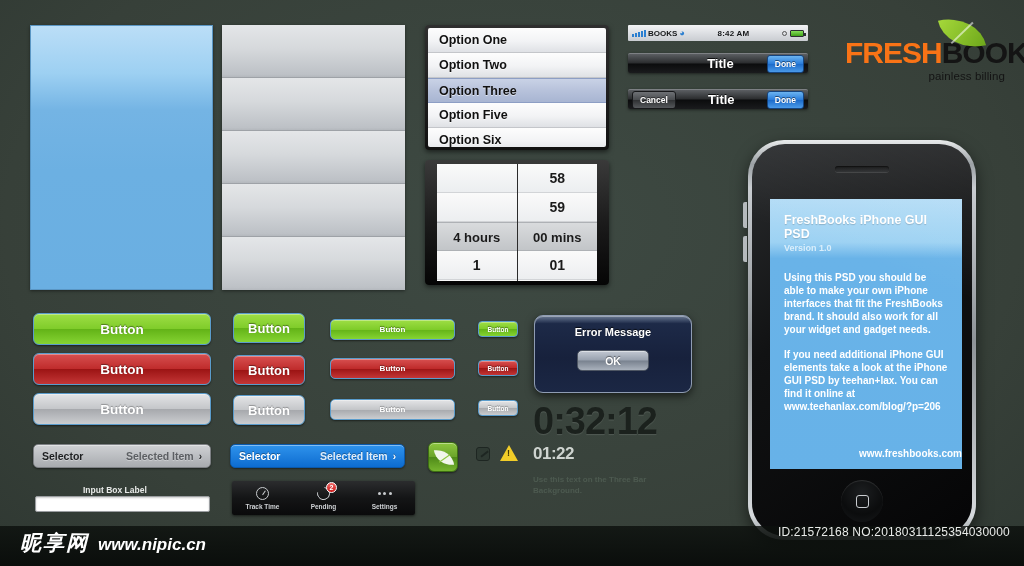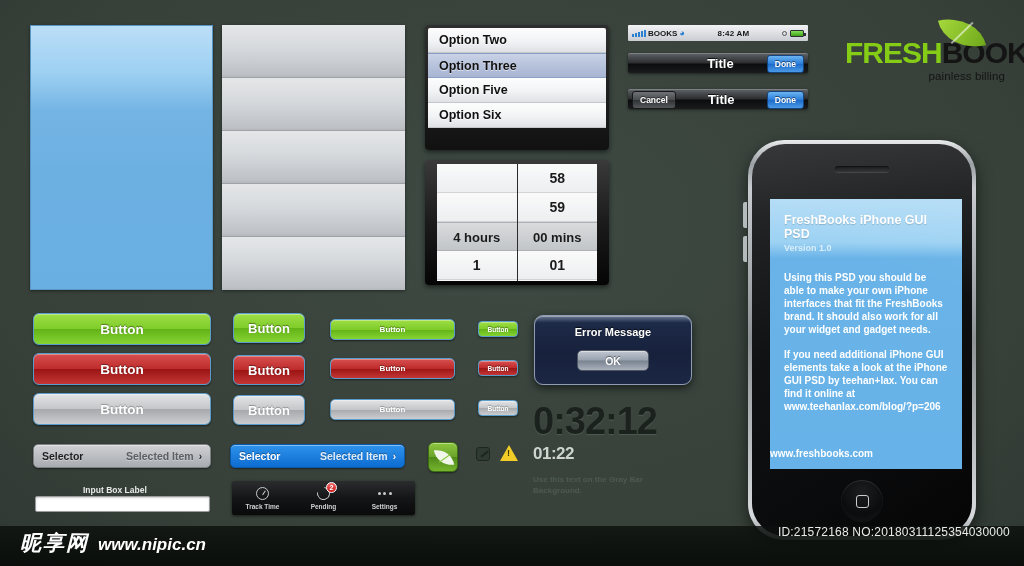--- a/index.html
+++ b/index.html
@@ -122,21 +122,21 @@
     border:1px solid #15447f;
   }
   .nav-btn.cancel {
     background:linear-gradient(to bottom,#6e7175 0%,#4a4d50 48%,#303234 52%,#55585b 100%);
     border:1px solid #17181a;
   }
 
   
   .logo { left:845px; top:38px; width:160px; height:72px; }
   .logo-text { font-size:30px; font-weight:bold; letter-spacing:-1px; line-height:1; }
-  .fb-fresh { color:#84cc16;margin-top:36px; }
+  .fb-fresh { color:#f97316;margin-top:36px; }
   .fb-books { color:#141414; }
   .logo-tag { color:#141414; font-size:11.5px; text-align:right; margin-top:2px; letter-spacing:.1px;}
   .leaf-logo {
     position:absolute; right:22px; top:-22px; width:42px; height:34px;
     background:linear-gradient(135deg,#a5d83a,#6ea81b);
     border-radius:0 100% 0 100%;
     transform:rotate(-12deg);
   }
   .leaf-logo::after{
     content:""; position:absolute; left:6px; top:16px; width:30px; height:1.5px;
@@ -236,21 +236,21 @@
   .ico-dots i { width:3px;height:3px;border-radius:50%;background:#c8cbce;display:block;}
   .badge {
     position:absolute; right:-7px; top:-4px; min-width:11px; height:11px;
     background:linear-gradient(to bottom,#f06a6a,#cc1717);
     border:1px solid #fff; border-radius:6px;
     font-size:7px; font-weight:bold; color:#fff; line-height:9px; text-align:center;
   }
 
   
   .dialog {
-    left:534px; top:315px; width:158px; height:70px;
+    left:534px; top:315px; width:158px; height:78px;
     background:linear-gradient(to bottom,#6b7a93 0%, #1d2a48 10%, #17213c 55%, #1b2744 100%);
     border:1px solid #8f9cb3; border-radius:9px;
     box-shadow:0 3px 8px rgba(0,0,0,.6), inset 0 1px 0 rgba(255,255,255,.35);
     padding-top:10px;
   }
   .dlg-title { text-align:center; font-size:11px; font-weight:bold; color:#fff;
                text-shadow:0 -1px 1px rgba(0,0,0,.8); }
   .dlg-ok {
     margin:12px auto 0; width:72px; height:21px;
     background:linear-gradient(to bottom,#c2c8d2 0%,#98a1ae 48%,#79828f 52%,#a9b1bc 100%);
@@ -322,21 +322,21 @@
   .screen {
     position:absolute; left:18px; top:55px; width:192px; height:270px;
     background:linear-gradient(to bottom,#b3dcf6 0%, #9dd2f3 16%, #69b3e8 22%, #67b2e8 100%);
     overflow:hidden;
   }
   .scr-title { margin:14px 14px 0; font-size:12.5px; font-weight:bold; color:#fff;
                text-shadow:0 1px 1px rgba(0,0,0,.18); }
   .scr-sub { margin:2px 14px 0; font-size:9px; color:#d9eefb; font-weight:bold; }
   .scr-p { margin:18px 14px 0; font-size:10px; line-height:13px; color:#fff; font-weight:bold; }
   .scr-p2 { margin:12px 14px 0; font-size:10px; line-height:13px; color:#fff; font-weight:bold; }
-  .scr-foot { position:absolute; bottom:10px; width:100%; text-align:left;
+  .scr-foot { position:absolute; bottom:10px; width:100%; text-align:right;
               font-size:10px; color:#fff; font-weight:bold; }
   .home-btn {
     position:absolute; left:50%; bottom:14px; transform:translateX(-50%);
     width:42px; height:42px; border-radius:50%;
     background:radial-gradient(circle at 50% 30%, #1c1e20 0%, #0b0c0d 60%, #17191b 100%);
     box-shadow:inset 0 1px 1px rgba(255,255,255,.12);
     display:flex; align-items:center; justify-content:center;
   }
   .home-sq { width:13px;height:13px;border:1.6px solid #c9ccd0;border-radius:3px; }
   .vol-btn { position:absolute; left:-5px; width:4px; background:#b5babd; border-radius:2px 0 0 2px; }
@@ -367,20 +367,21 @@
 <div class="abs cell-stack">
   <div class="cell"></div>
   <div class="cell"></div>
   <div class="cell"></div>
   <div class="cell"></div>
   <div class="cell"></div>
 </div>
 
 <div class="abs opt-wrap">
   <div class="opt-inner">
+    <div class="opt">Option One</div>
     <div class="opt">Option Two</div>
     <div class="opt selected">Option Three</div>
     <div class="opt">Option Five</div>
     <div class="opt">Option Six</div>
   </div>
 </div>
 
 <div class="abs picker">
   <div class="picker-cols">
     <div class="pcol">
@@ -498,21 +499,21 @@
   </div>
 </div>
 
 <div class="abs dialog">
   <div class="dlg-title">Error Message</div>
   <div class="dlg-ok">OK</div>
 </div>
 
 <div class="abs timer-big">0:32:12</div>
 <div class="abs timer-small">01:22</div>
-<div class="abs gray-note">Use this text on the Gray Bar Background.</div>
+<div class="abs gray-note">Use this text on the Three Bar Background.</div>
 
 <div class="chk-icon"></div>
 <div class="warn-icon"></div>
 
 <div class="abs phone">
   <div class="vol-btn vol-1"></div>
   <div class="vol-btn vol-2"></div>
   <div class="phone-body">
     <div class="speaker"></div>
     <div class="screen">

